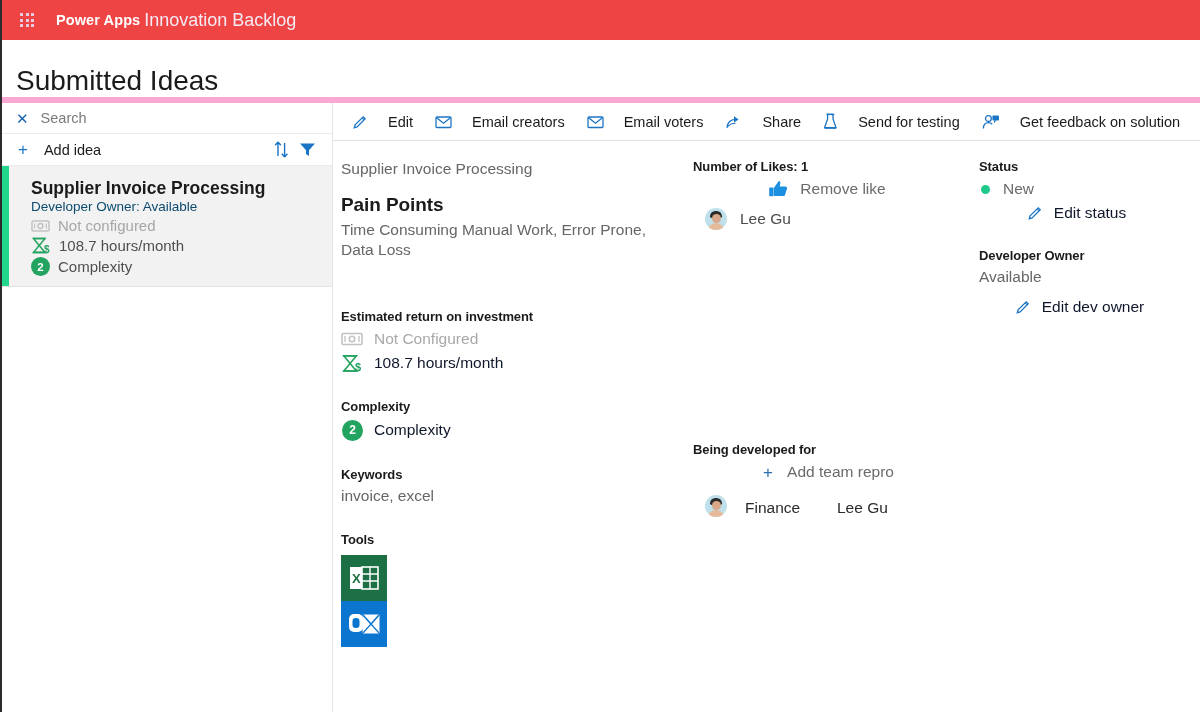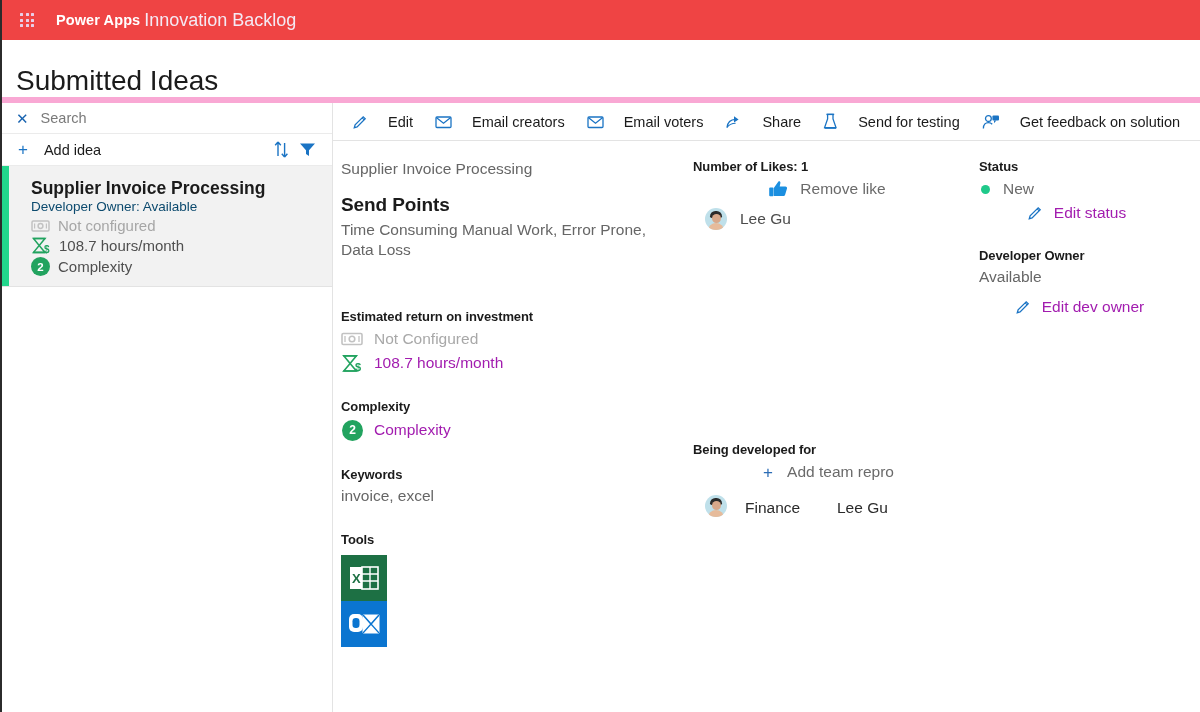--- a/index.html
+++ b/index.html
@@ -135,21 +135,21 @@
 
   h3.sec { font-size: 19px; color: #1b1b1b; font-weight: bold; margin-bottom: 4px; letter-spacing: -.1px; }
   h3.sec.lg { font-size: 13px; }
   .val { font-size: 15.5px; color: #666666; line-height: 1.33; }
   .gap { height: 26px; }
   .gap-s { height: 14px; }
 
   .row-ic { display: flex; align-items: center; gap: 11px; margin-top: 6px; }
   .row-ic .t { font-size: 15.5px; color: #6a6a6a; }
   .row-ic .t.muted { color: #a8a8a8; }
-  .row-ic .t.dark { color: #a21caf; }
+  .row-ic .t.dark { color: #0f172a; }
   .row-ic.link { cursor: pointer; justify-content: center; }
 
   .avatar {
     width: 22px; height: 22px; border-radius: 50%;
     background: #bfe0ea; flex: 0 0 22px;
     position: relative; overflow: hidden;
   }
   .avatar .hair { position: absolute; left: 5px; top: 2.5px; width: 12px; height: 7px; background: #2b2b2b; border-radius: 6px 6px 2px 2px; }
   .avatar .face { position: absolute; left: 6.5px; top: 6px; width: 9px; height: 9px; background: #d8a88a; border-radius: 50%; }
   .avatar .body { position: absolute; left: 3px; top: 14.5px; width: 16px; height: 9px; background: #e6bb9b; border-radius: 8px 8px 0 0; }
@@ -332,21 +332,21 @@
         </div>
       </div>
 
       <div class="panes">
 
         <div class="col-a">
 
           <div class="val">Supplier Invoice Processing</div>
 
           <div class="gap-s"></div>
-          <h3 class="sec">Send Points</h3>
+          <h3 class="sec">Pain Points</h3>
           <div class="val">Time Consuming Manual Work, Error Prone, Data Loss</div>
 
           <div class="gap"></div>
           <div style="height:22px"></div>
           <h3 class="sec lg">Estimated return on investment</h3>
 
           <div class="row-ic">
             <span>
               <svg width="22" height="16" viewBox="0 0 22 16">
                 <rect x="1" y="2.5" width="20" height="11" rx="1.2" fill="none" stroke="#c2c2c2" stroke-width="1.6"></rect>

